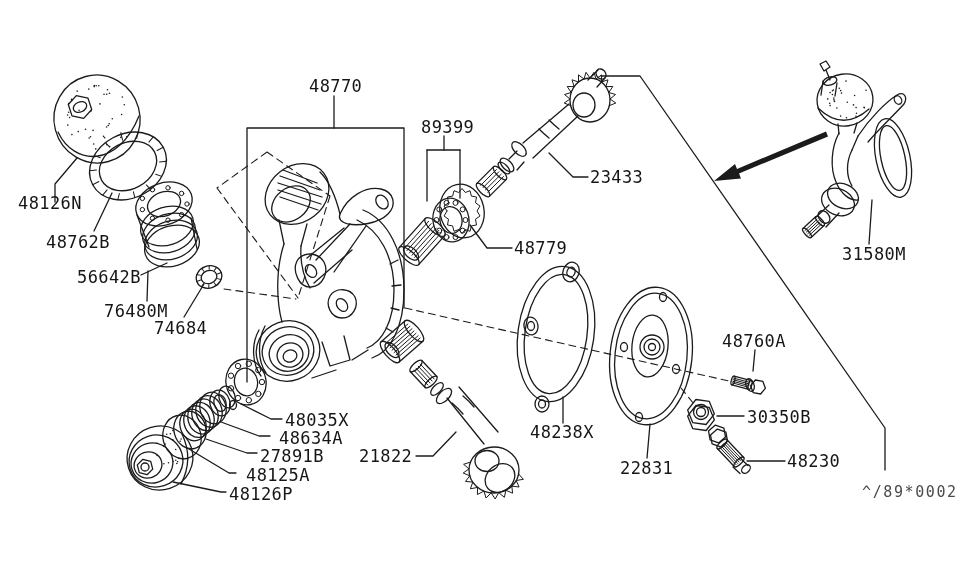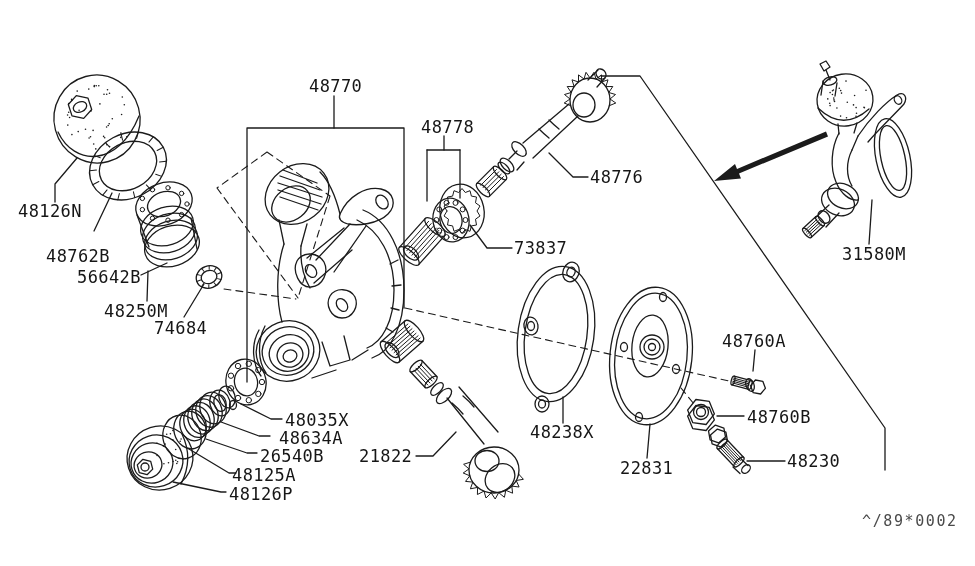--- a/index.html
+++ b/index.html
@@ -452,34 +452,34 @@
         <line x1="717" y1="416" x2="744" y2="416"></line>
         <line x1="747" y1="461" x2="785" y2="461"></line>
         <line x1="872" y1="200" x2="869" y2="244"></line>
       </g>
       <g>
         <polygon points="714,181 741,178.5 739,173.5 828,136.5 826,131.5 737,169 735,164" class="fill"></polygon>
       </g>
     </svg>
 
   <div class="lbl" style="left:309px;top:78px">48770</div>
-  <div class="lbl" style="left:421px;top:119px">48778</div>
-  <div class="lbl" style="left:590px;top:169px">48776</div>
-  <div class="lbl" style="left:514px;top:240px">73837</div>
-  <div class="lbl" style="left:18px;top:203px">48126N</div>
-  <div class="lbl" style="left:46px;top:248px">48762B</div>
+  <div class="lbl" style="left:421px;top:119px">89399</div>
+  <div class="lbl" style="left:590px;top:169px">23433</div>
+  <div class="lbl" style="left:514px;top:240px">48779</div>
+  <div class="lbl" style="left:18px;top:195px">48126N</div>
+  <div class="lbl" style="left:46px;top:234px">48762B</div>
   <div class="lbl" style="left:77px;top:269px">56642B</div>
-  <div class="lbl" style="left:104px;top:303px">48250M</div>
+  <div class="lbl" style="left:104px;top:303px">76480M</div>
   <div class="lbl" style="left:154px;top:320px">74684</div>
   <div class="lbl" style="left:285px;top:412px">48035X</div>
   <div class="lbl" style="left:279px;top:430px">48634A</div>
-  <div class="lbl" style="left:260px;top:448px">26540B</div>
-  <div class="lbl" style="left:232px;top:467px">48125A</div>
+  <div class="lbl" style="left:260px;top:448px">27891B</div>
+  <div class="lbl" style="left:246px;top:467px">48125A</div>
   <div class="lbl" style="left:229px;top:486px">48126P</div>
   <div class="lbl" style="left:359px;top:448px">21822</div>
   <div class="lbl" style="left:530px;top:424px">48238X</div>
   <div class="lbl" style="left:620px;top:460px">22831</div>
   <div class="lbl" style="left:722px;top:333px">48760A</div>
-  <div class="lbl" style="left:747px;top:409px">48760B</div>
+  <div class="lbl" style="left:747px;top:409px">30350B</div>
   <div class="lbl" style="left:787px;top:453px">48230</div>
   <div class="lbl" style="left:842px;top:246px">31580M</div>
-  <div class="code" style="left:862px;top:514px">^/89*0002</div>
+  <div class="code" style="left:862px;top:485px">^/89*0002</div>
 </div>
 
 </body></html>

